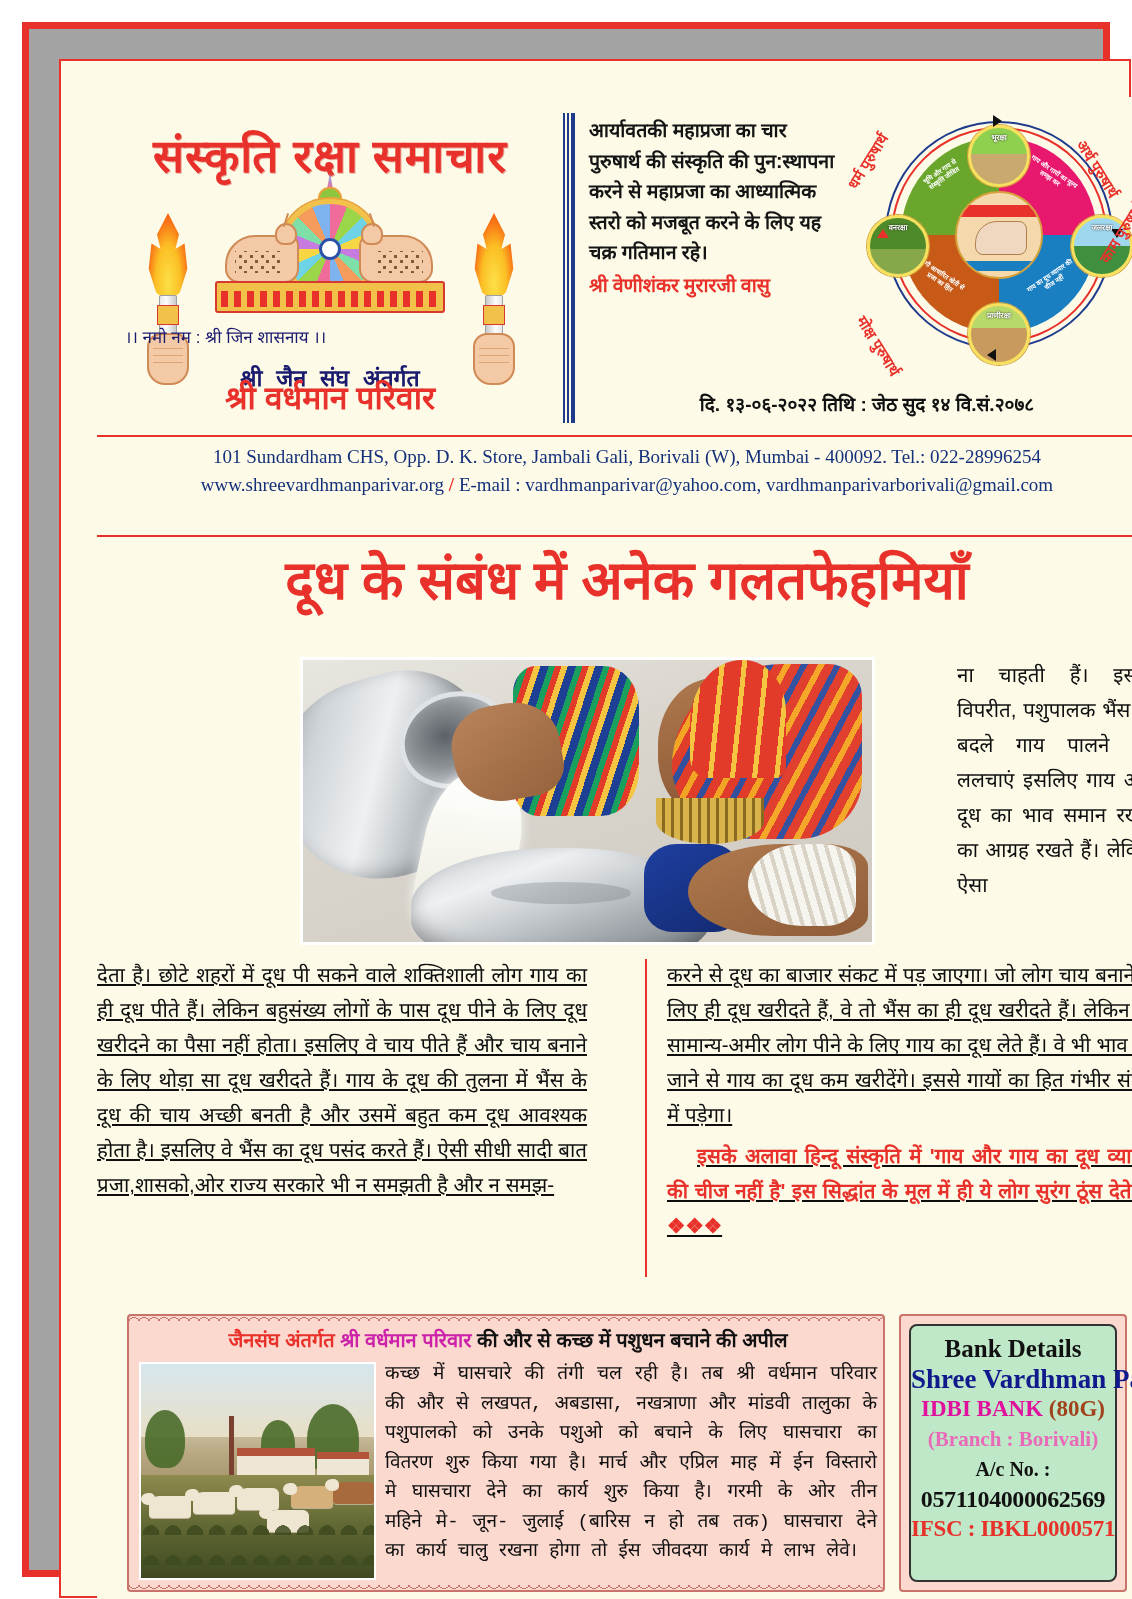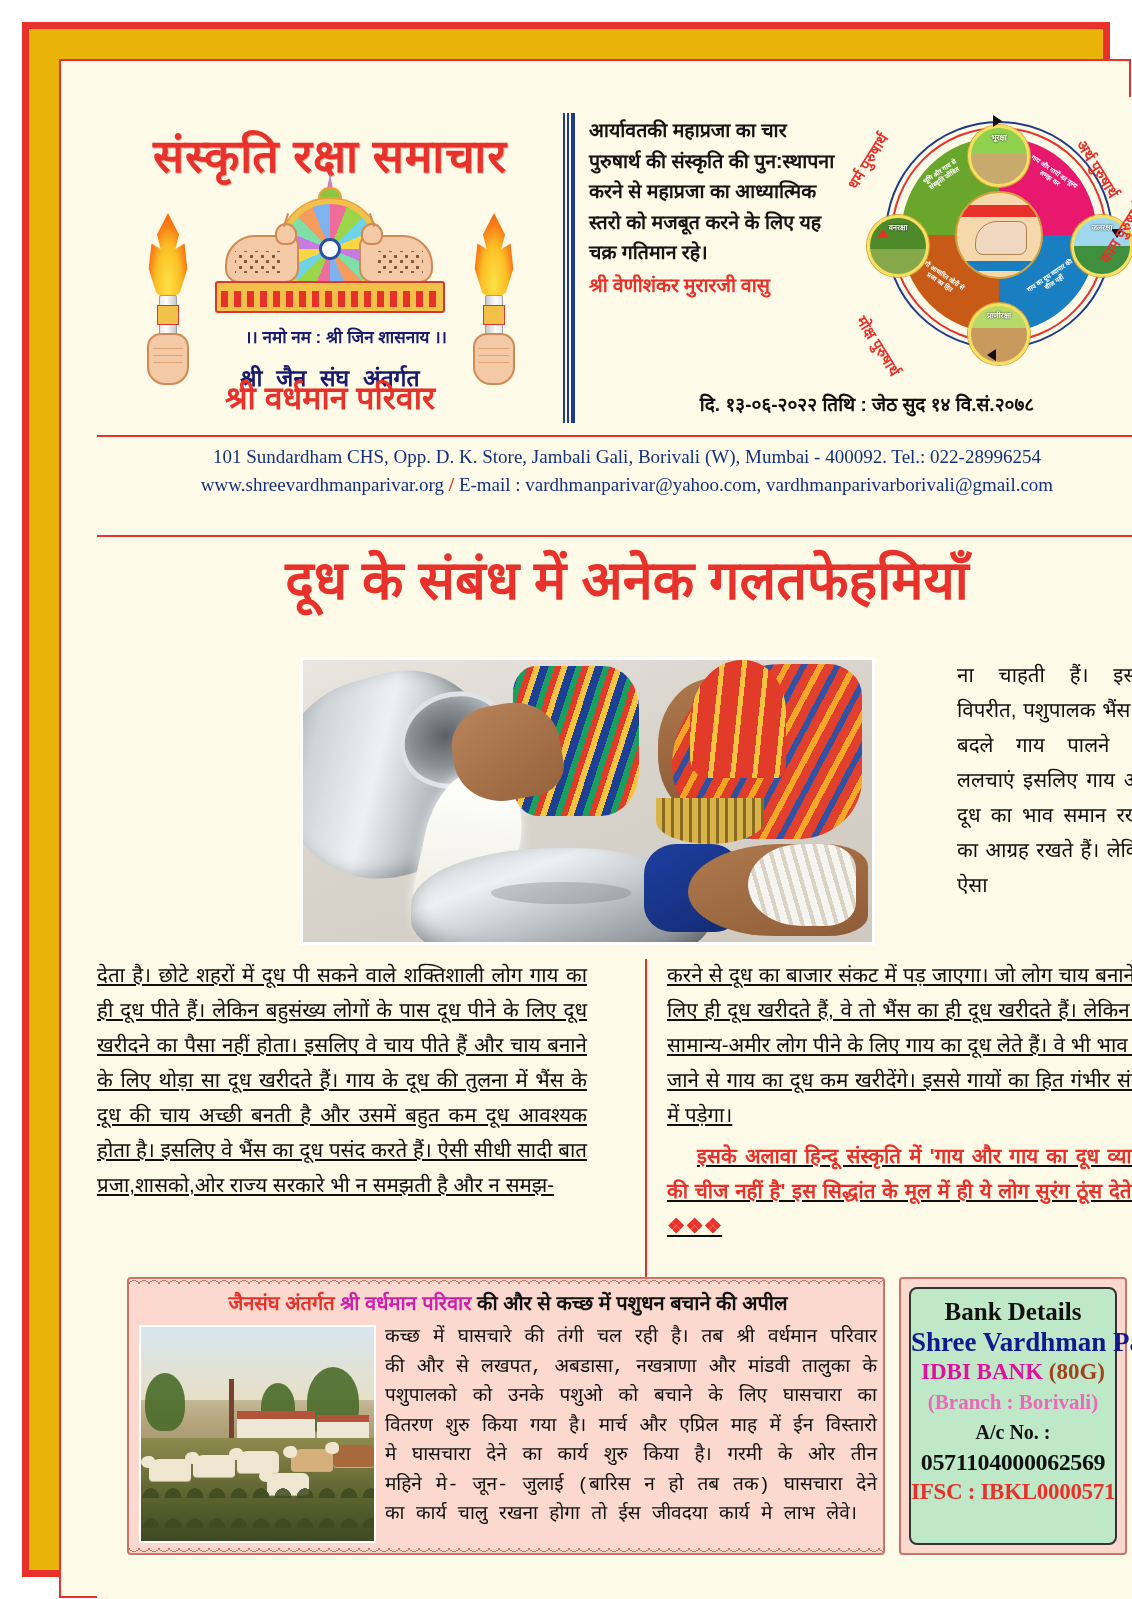--- a/index.html
+++ b/index.html
@@ -21,21 +21,21 @@
     width: 1132px; height: 1599px;
     background: #ffffff;
     box-sizing: border-box;
   }
   .frame-outer {
     position: absolute;
     left: 22px; top: 22px;
     width: 1088px; height: 1555px;
     border: 7px solid #e8312a;
     box-sizing: border-box;
-    background: #eab308;
+    background: #a3a3a3;
   }
   .frame-inner {
     position: absolute;
     left: 30px; top: 30px;
     width: 1072px; height: 1539px;
     border: 2px solid #e8312a;
     box-sizing: border-box;
     background: #fdfbe8;
   }
   .canvas {
@@ -175,24 +175,24 @@
   }
   .pedestal::before {
     content: "";
     position: absolute;
     left: 4px; top: 8px; right: 4px; height: 16px;
     background-image: repeating-linear-gradient(90deg,
       #e8312a 0px, #e8312a 7px, transparent 7px, transparent 13px);
   }
   .logo-line-1 {
     position: absolute;
-    left: 16px; top: 216px; width: 430px;
-    text-align: center;
-    font-family: "Liberation Sans", sans-serif;
-    font-weight: bold;
+    left: 10px; top: 216px; width: 430px;
+    text-align: left;
+    font-family: "Liberation Sans", sans-serif;
+    font-weight: normal;
     font-size: 17px;
     color: #1a1a6e;
   }
   .logo-line-2 {
     position: absolute;
     left: 0; top: 252px; width: 430px;
     text-align: center;
     font-family: Liberation Mono, monospace;
     font-weight: bold;
     font-size: 23px;
@@ -644,21 +644,21 @@
   .col-sep {
     position: absolute;
     left: 548px; top: 338px;
     width: 2px; height: 318px;
     background: #e8312a;
   }
 
   
   .bottom {
     position: absolute;
-    left: 30px; top: 1180px;
+    left: 30px; top: 1217px;
     width: 870px; height: 278px;
   }
   .appeal-box {
     position: absolute;
     left: 0; top: 0;
     width: 758px; height: 278px;
     background: #fbd9cf;
     box-sizing: border-box;
     border: 2px solid #c9736a;
     border-radius: 4px;

